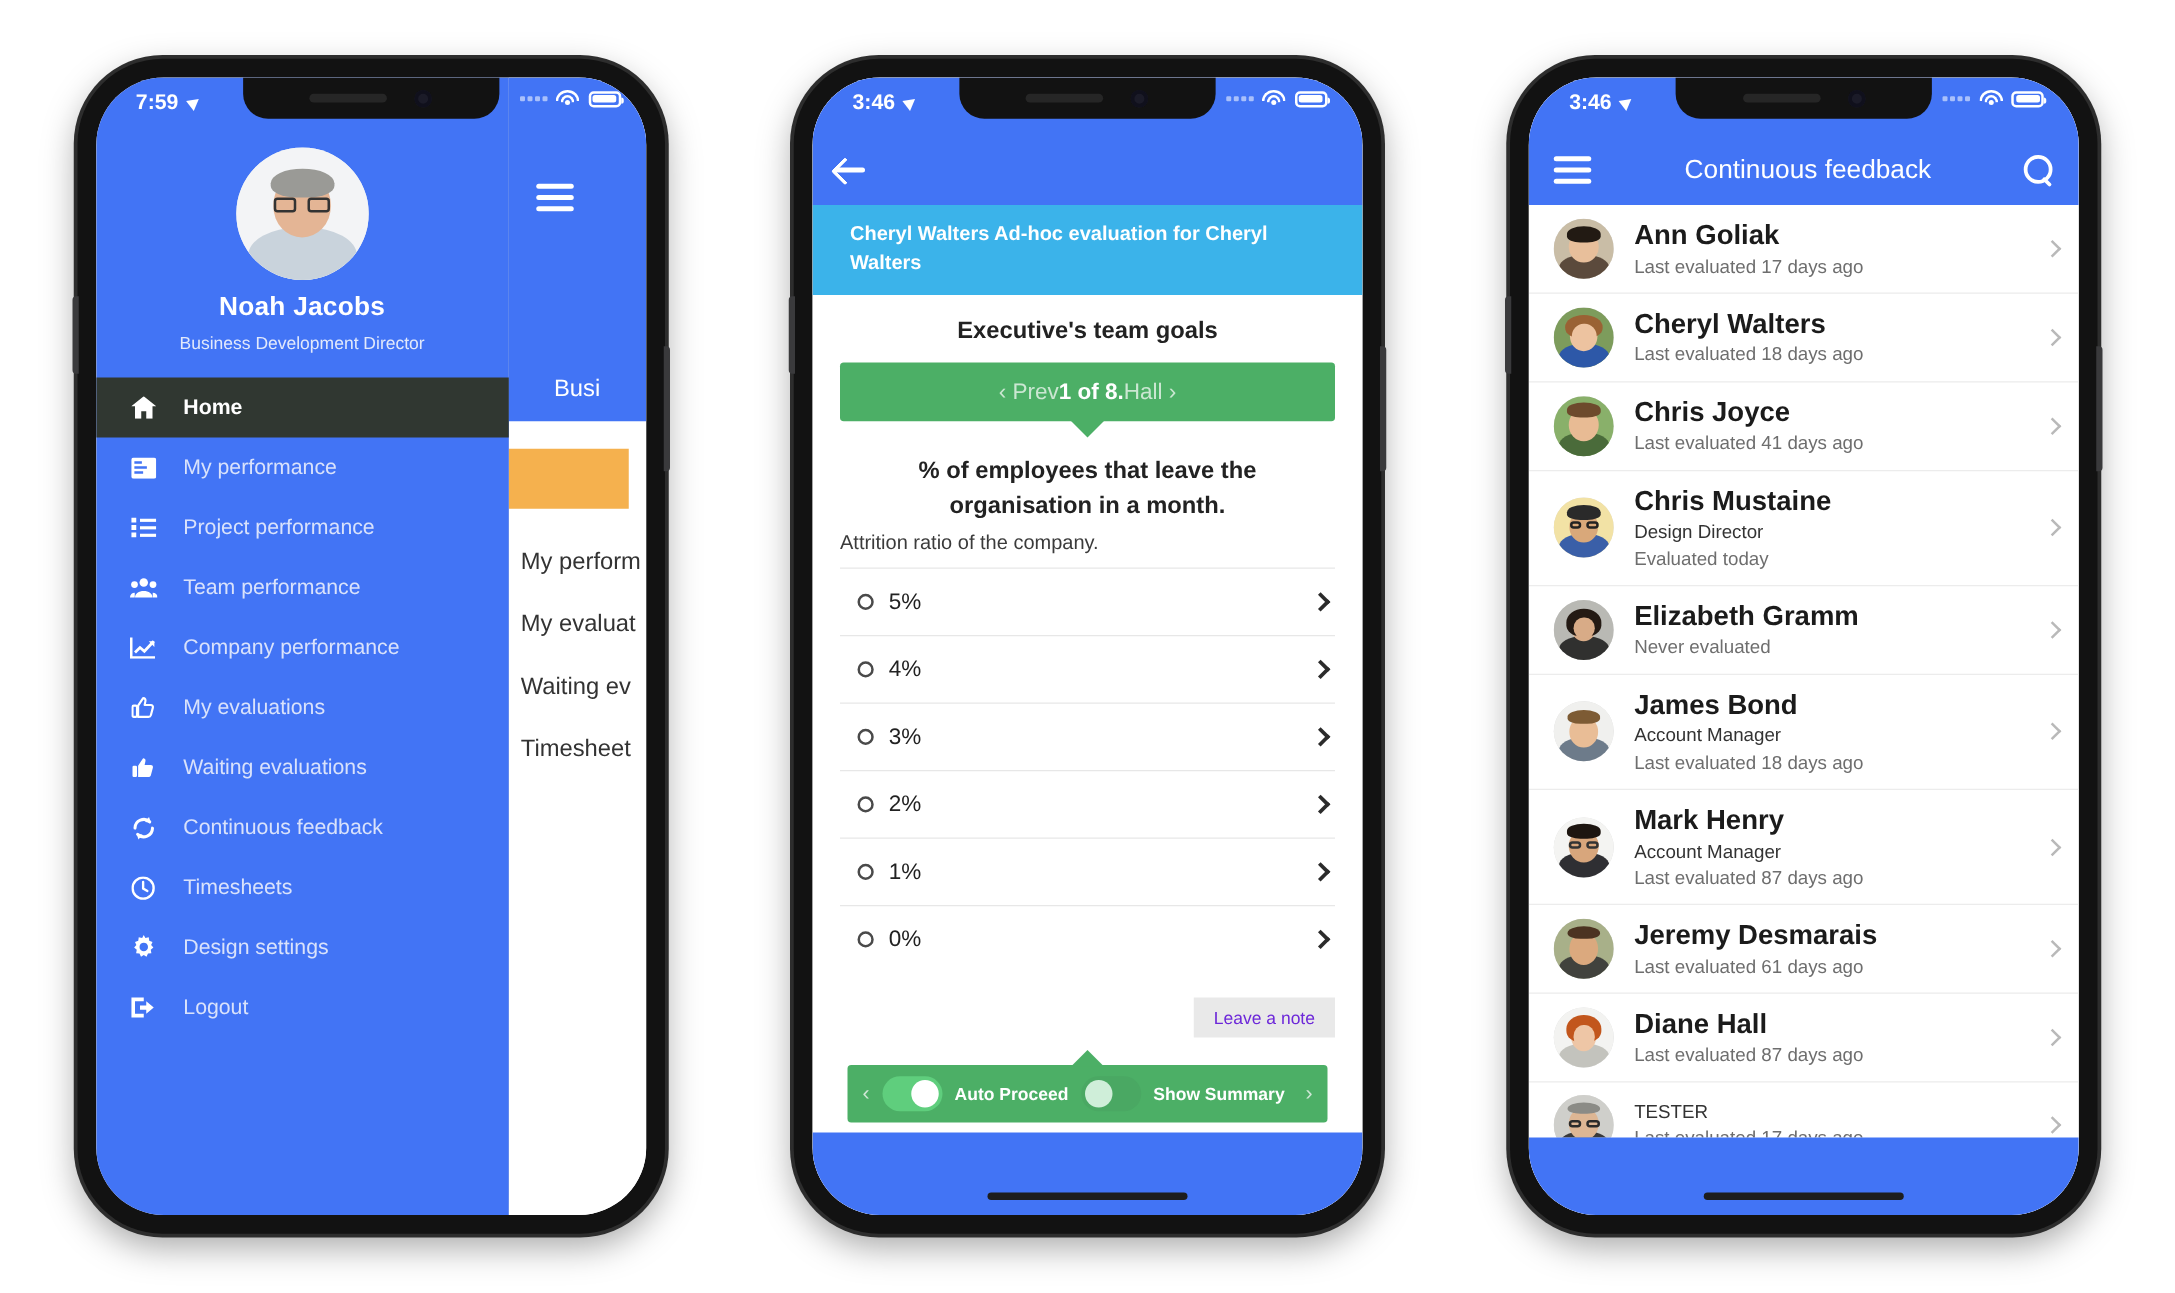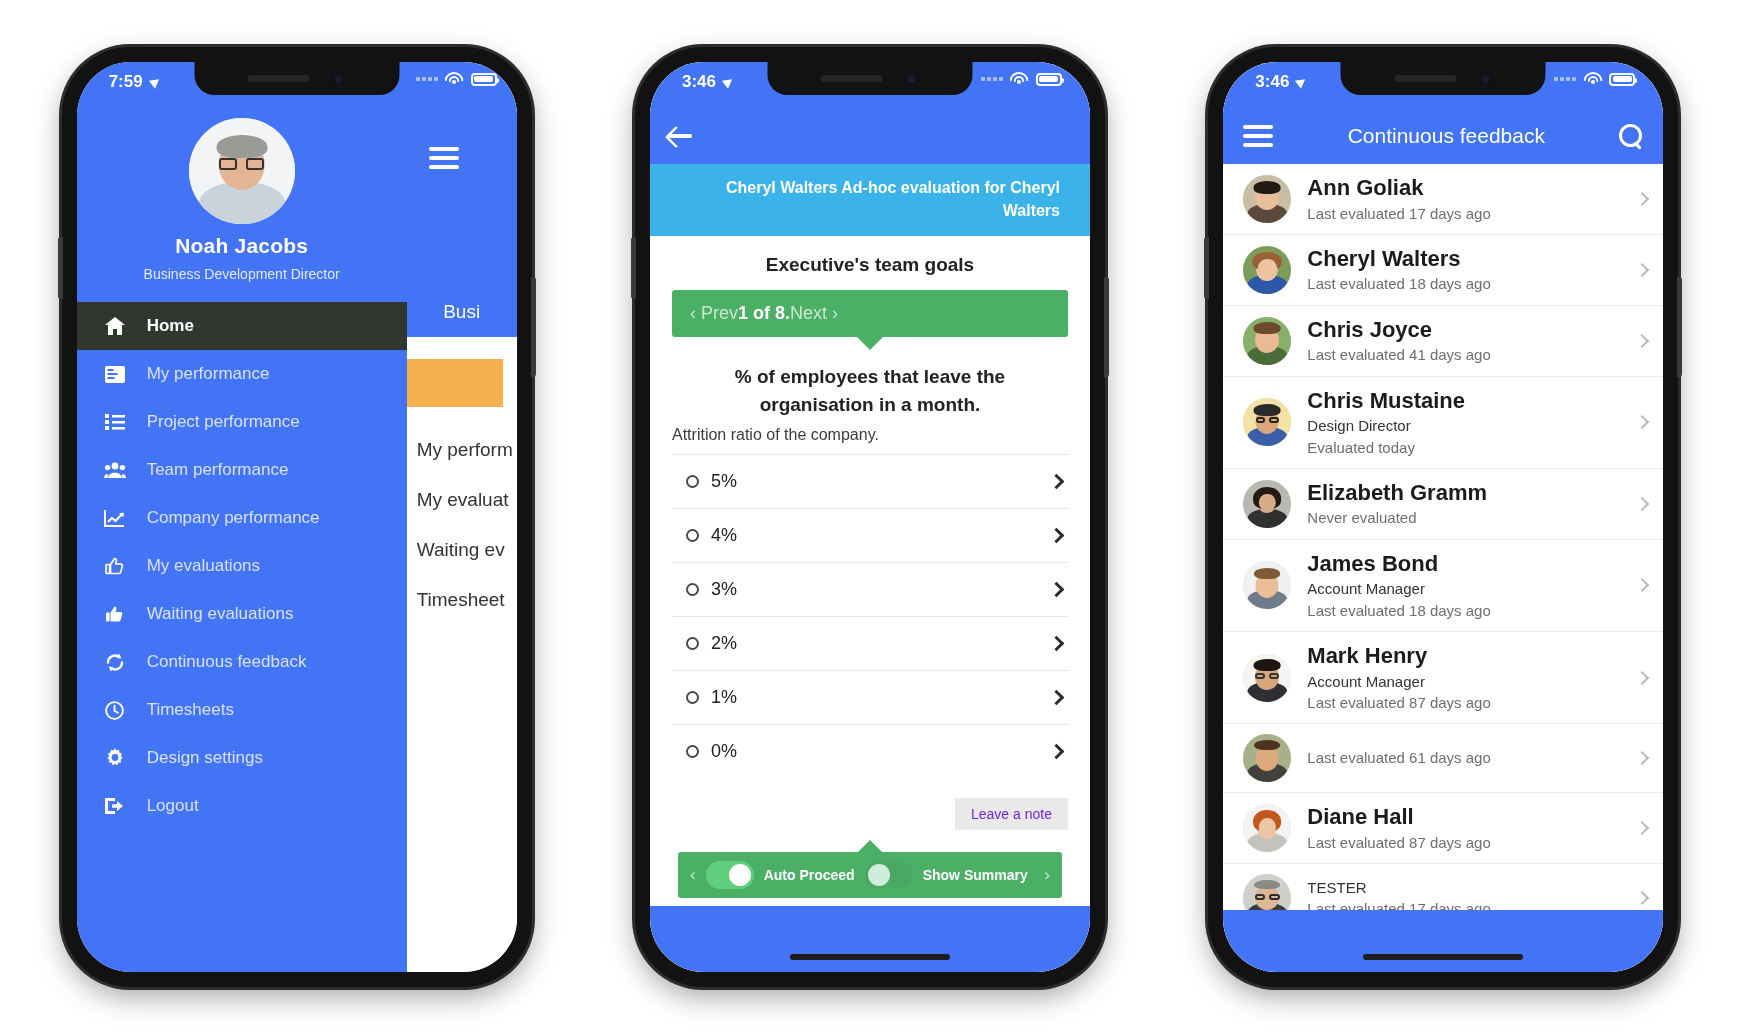--- a/index.html
+++ b/index.html
@@ -140,27 +140,27 @@
     background:#4274f5; color:#fff;
     height:56px; display:flex; align-items:center; padding: 0 18px;
     position:relative; flex:0 0 auto;
   }
   .navbar .title { flex:1; text-align:center; font-size:21px; }
   .back-arrow { width:26px; height:22px; position:relative; }
   .back-arrow::before { content:""; position:absolute; left:0; top:9px; width:24px; height:3.5px; background:#fff; border-radius:2px;}
   .back-arrow::after { content:""; position:absolute; left:0px; top:4px; width:13px; height:13px; border-left:3.5px solid #fff; border-bottom:3.5px solid #fff; transform: rotate(45deg); border-radius:2px; }
   .subbar {
     background:#3bb3ea; color:#fff; font-weight:bold; font-size:16px;
-    text-align:right; padding: 12px 30px 14px; line-height:1.45;
+    text-align:left; padding: 12px 30px 14px; line-height:1.45;
   }
   .p2-body { flex:1; padding: 0 22px; overflow:hidden; }
   .sec-title { text-align:center; font-weight:bold; font-size:19px; color:#222; padding: 18px 0 14px; }
   .pager {
     background:#4caf66; color:#fff; border-radius:3px;
-    display:flex; align-items:center; justify-content:flex-start;
+    display:flex; align-items:center; justify-content:center;
     padding: 13px 18px; font-size:18px; position:relative;
   }
   .pager .side { color:#cbe7d2; }
   .pager .cur { font-weight:bold; }
   .pager::after {
     content:""; position:absolute; bottom:-13px; left:50%; transform:translateX(-50%);
     border-left:14px solid transparent; border-right:14px solid transparent;
     border-top:14px solid #4caf66;
   }
   .q-title { text-align:center; font-weight:bold; font-size:19px; color:#222; line-height:1.45; padding: 26px 6px 8px; }
@@ -462,21 +462,21 @@
         </div>
 
         <div class="subbar">Cheryl Walters Ad-hoc evaluation for Cheryl Walters</div>
 
         <div class="p2-body">
           <div class="sec-title">Executive's team goals</div>
 
           <div class="pager">
             <span class="side">‹ Prev</span>
             <span class="cur">1 of 8.</span>
-            <span class="side">Next ›</span>
+            <span class="side">Hall ›</span>
           </div>
 
           <div class="q-title">% of employees that leave the organisation in a month.</div>
           <div class="q-sub">Attrition ratio of the company.</div>
 
           <div class="opt">
             <span class="lhs">
                 <span class="radio"></span>
                 <span>5%</span>
               </span>
@@ -710,20 +710,21 @@
           <div class="row">
             <span class="av">
                 <span class="face">
                   <span class="bg" style="background:#a8b089"></span>
                   <span class="body" style="background:#41423d"></span>
                   <span class="head" style="top:22%;width:48%;height:54%;background:#dba97e"></span>
                   <span class="hair" style="top:12%;width:54%;height:22%;background:#4c3321"></span>
                 </span>
               </span>
             <span class="txt">
+              <span class="nm" style="display:block">Jeremy Desmarais</span>
               <span class="sub" style="display:block">Last evaluated 61 days ago</span>
             </span>
             <span class="arr"></span>
           </div>
 
           <div class="row">
             <span class="av">
                 <span class="face">
                   <span class="bg" style="background:#f3f3f1"></span>
                   <span class="body" style="background:#c3c3bd"></span>

